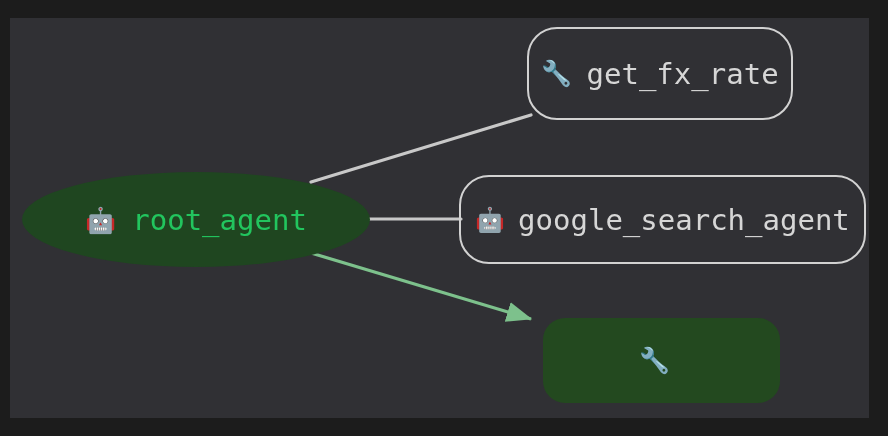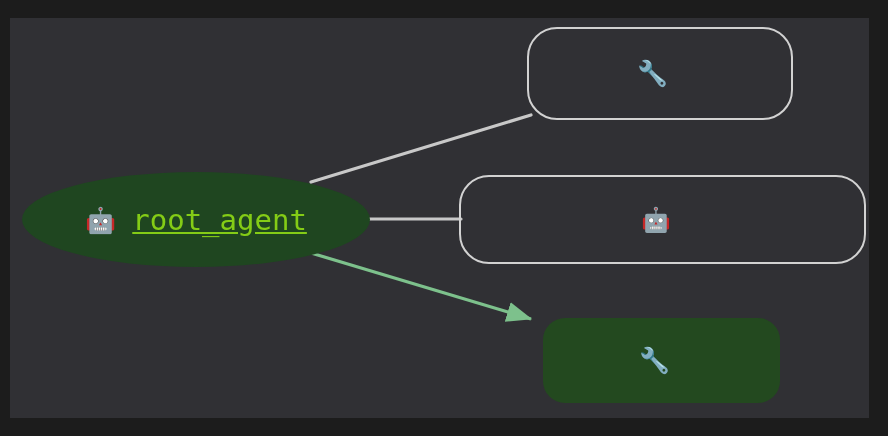--- a/index.html
+++ b/index.html
@@ -67,21 +67,21 @@
 
   
   #node-root-agent {
     left: 22px;
     top: 172px;
     width: 348px;
     height: 95px;
     border-radius: 50% / 50%;
     background: #1f4620;
   }
-  #node-root-agent .node-label { color: #84cc16; text-decoration: underline; }
+  #node-root-agent .node-label { color: #22c55e; }
   #node-root-agent .node-icon { margin-right: 16px; position: relative; top: 1px; }
 
   
   #node-get-fx-rate {
     left: 527px;
     top: 27px;
     width: 266px;
     height: 93px;
     border-radius: 30px;
     border: 2px solid #d2d2d2;
@@ -131,23 +131,25 @@
     <line x1="311" y1="253" x2="531" y2="319" stroke="#7dc18c" stroke-width="3.2" stroke-linecap="butt" marker-end="url(#arrow-green)"></line>
   </svg>
 
   <div class="node" id="node-root-agent">
     <span class="node-icon">🤖</span>
     <span class="node-label">root_agent</span>
   </div>
 
   <div class="node" id="node-get-fx-rate">
     <span class="node-icon">🔧</span>
+    <span class="node-label">get_fx_rate</span>
   </div>
 
   <div class="node" id="node-google-search-agent">
     <span class="node-icon">🤖</span>
+    <span class="node-label">google_search_agent</span>
   </div>
 
   <div class="node" id="node-wikipedia">
     <span class="node-icon">🔧</span>
   </div>
 
 </div>
 
 </body></html>

